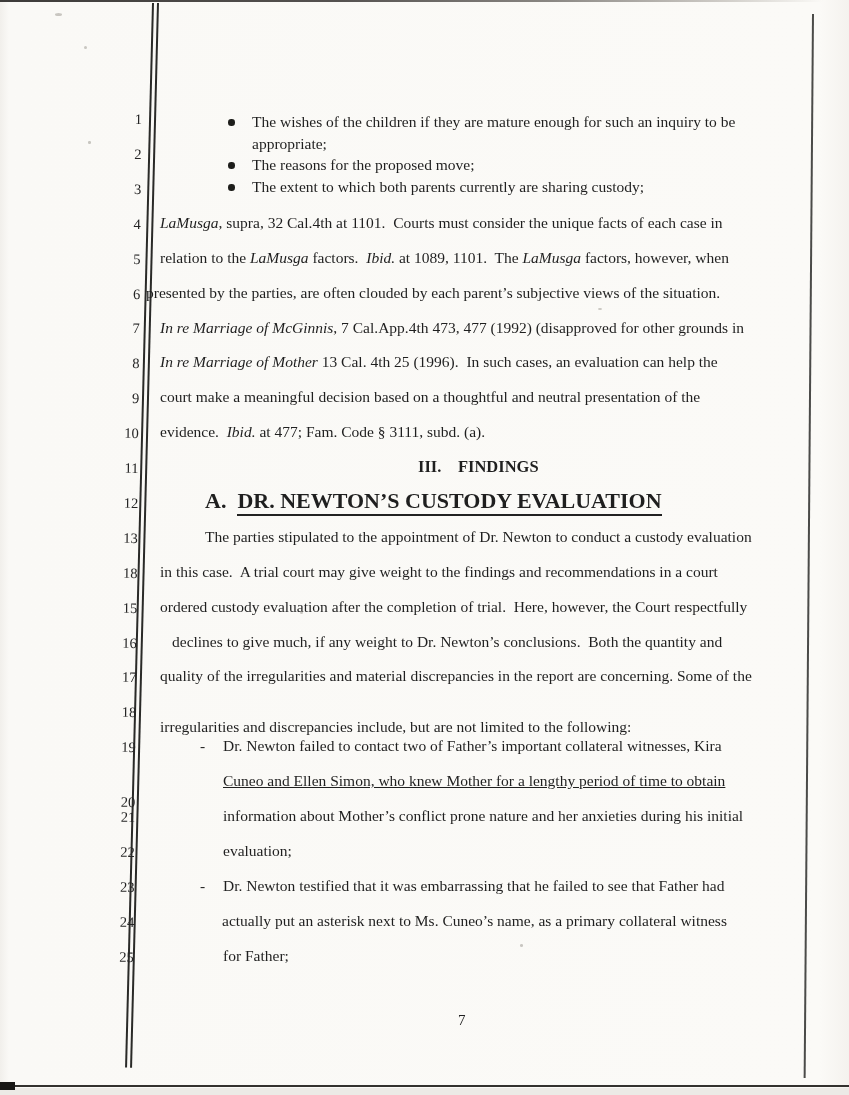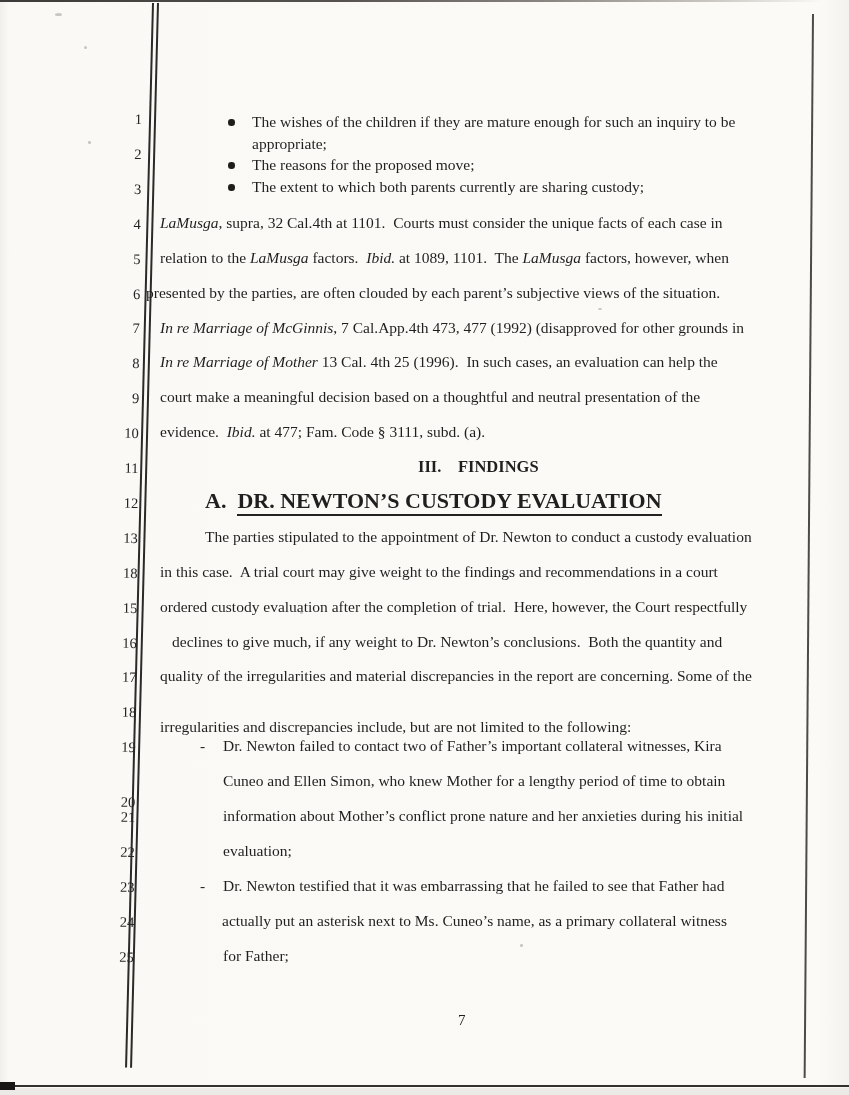--- a/index.html
+++ b/index.html
@@ -93,21 +93,21 @@
       <div class="dline" style="left: 418px; top: 457px; font-size: 16.5px;"><span class="bd">III.    FINDINGS</span></div>
       <div class="dline" style="left: 205px; top: 491px; font-size: 22px;"><span class="bd">A.  </span><span class="bd un">DR. NEWTON’S CUSTODY EVALUATION</span></div>
       <div class="dline" style="left: 205px; top: 527px;"><span>The parties stipulated to the appointment of Dr. Newton to conduct a custody evaluation</span></div>
       <div class="dline" style="left: 160px; top: 562px;"><span>in this case.  A trial court may give weight to the findings and recommendations in a court</span></div>
       <div class="dline" style="left: 160px; top: 597px;"><span>ordered custody evaluation after the completion of trial.  Here, however, the Court respectfully</span></div>
       <div class="dline" style="left: 172px; top: 632px;"><span>declines to give much, if any weight to Dr. Newton’s conclusions.  Both the quantity and</span></div>
       <div class="dline" style="left: 160px; top: 666px;"><span>quality of the irregularities and material discrepancies in the report are concerning. Some of the</span></div>
       <div class="dline" style="left: 160px; top: 701px; margin-top: 16px;"><span>irregularities and discrepancies include, but are not limited to the following:</span></div>
       <div class="dashm" style="left: 200px; top: 736px;">-</div>
       <div class="dline" style="left: 223px; top: 736px;"><span>Dr. Newton failed to contact two of Father’s important collateral witnesses, Kira</span></div>
-      <div class="dline" style="left: 223px; top: 771px;"><span>Cuneo and Ellen Simon, who knew Mother for a lengthy period of time to obtain</span></div>
+      <div class="dline" style="left: 223px; top: 771px; text-decoration: underline;"><span>Cuneo and Ellen Simon, who knew Mother for a lengthy period of time to obtain</span></div>
       <div class="dline" style="left: 223px; top: 806px;"><span>information about Mother’s conflict prone nature and her anxieties during his initial</span></div>
       <div class="dline" style="left: 223px; top: 841px; text-align: right;"><span>evaluation;</span></div>
       <div class="dashm" style="left: 200px; top: 876px;">-</div>
       <div class="dline" style="left: 223px; top: 876px;"><span>Dr. Newton testified that it was embarrassing that he failed to see that Father had</span></div>
       <div class="dline" style="left: 222px; top: 911px;"><span>actually put an asterisk next to Ms. Cuneo’s name, as a primary collateral witness</span></div>
       <div class="dline" style="left: 223px; top: 946px;"><span>for Father;</span></div>
     </div>
 
   <div class="pageno">7</div>
 

